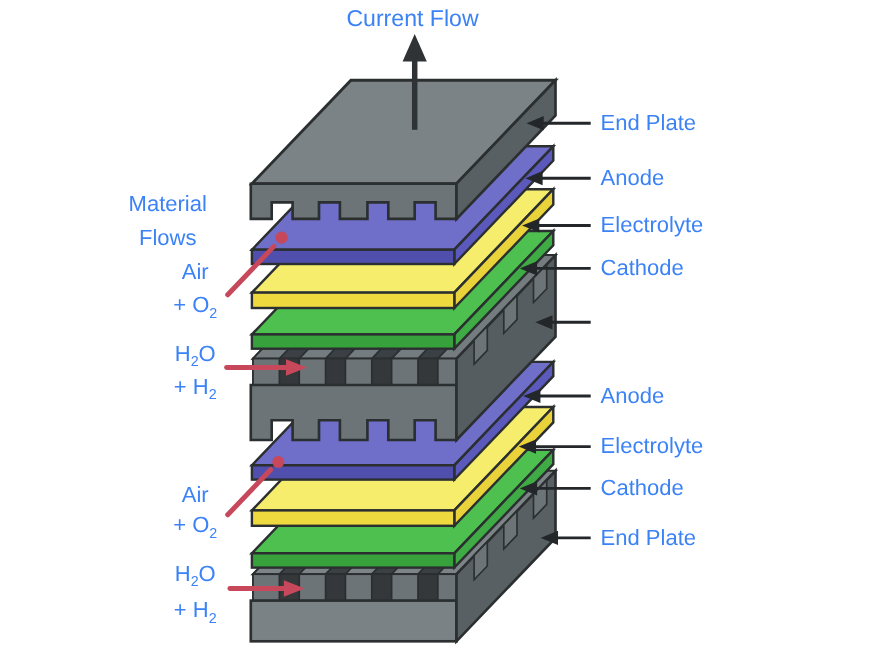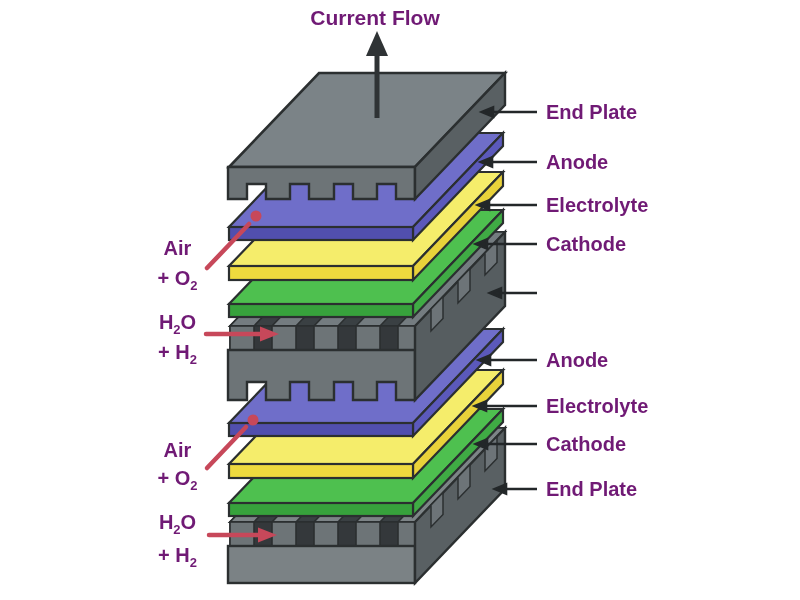--- a/index.html
+++ b/index.html
@@ -1,19 +1,19 @@
 <!DOCTYPE html>
 <html><head>
 <meta charset="utf-8">
 <style>
   html,body{margin:0;padding:0;background:#ffffff;}
   .stage{position:relative;width:800px;height:600px;background:#ffffff;
          font-family:"Liberation Sans",sans-serif;overflow:hidden;}
   .stage svg{position:absolute;left:0;top:0;}
-  .lbl{position:absolute;font-weight:bold;color:#701a75;font-size:20px;
+  .lbl{position:absolute;font-weight:normal;color:#3b82f6;font-size:20px;
        line-height:24px;white-space:nowrap;}
   .lbl.center{text-align:center;}
   .lbl sub{font-size:13px;vertical-align:-5px;line-height:0;}
   .two-line{line-height:29px;}
 </style>
 </head>
 <body>
 
 <div class="stage">
 
@@ -168,20 +168,24 @@
         </g>
     <g>
           <line x1="209" y1="535" x2="259" y2="535"></line>
           <polygon stroke="none" points="277,535 258,527.5 258,542.5"></polygon>
         </g>
   </g>
 </svg>
 
 <div class="lbl center" style="left:290px;top:6px;width:170px;font-size:21px;">Current Flow</div>
 
+<div class="lbl center" style="left:95px;top:171px;width:115px;line-height:31px;">
+  <div>Material</div>
+  <div>Flows</div>
+</div>
 
 <div class="lbl center" style="left:130px;top:236px;width:95px;">Air</div>
 <div class="lbl center" style="left:130px;top:266px;width:95px;">
   <span>+ O</span><sub>2</sub>
 </div>
 <div class="lbl center" style="left:130px;top:310px;width:95px;">
   <span>H</span><sub>2</sub><span>O</span>
 </div>
 <div class="lbl center" style="left:130px;top:340px;width:95px;">
   <span>+ H</span><sub>2</sub>

